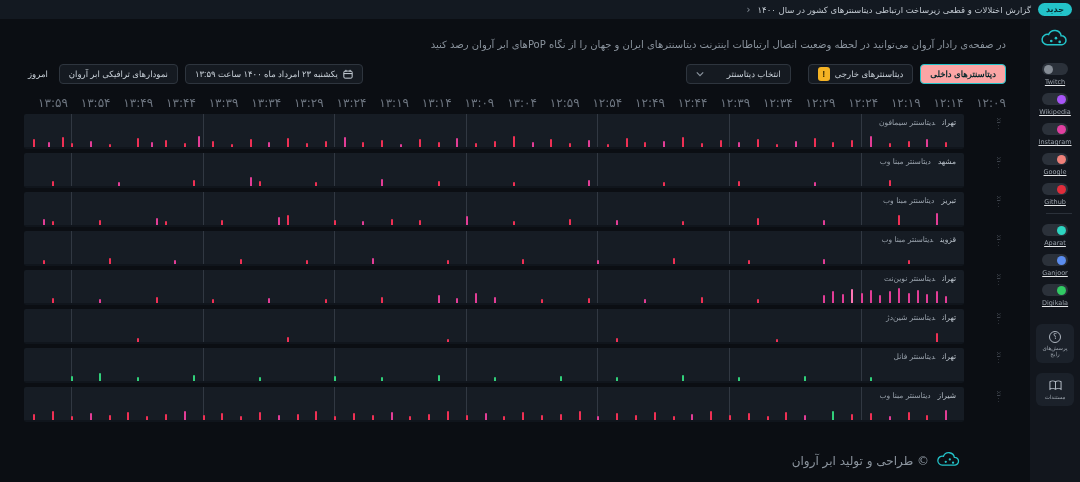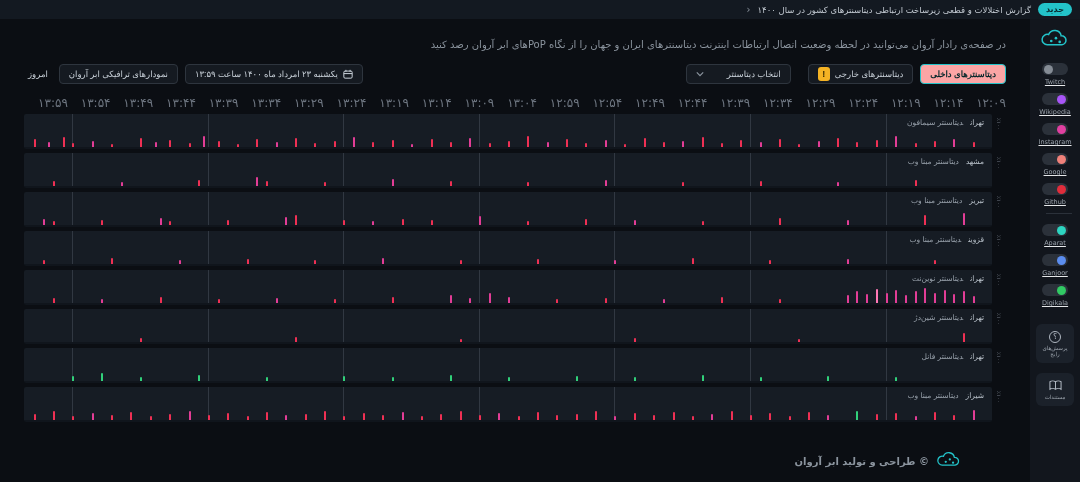--- a/index.html
+++ b/index.html
@@ -77,40 +77,40 @@
   }
   .dropdown { min-width:105px; justify-content:space-between; }
   .chev-down { width:8px; height:8px; color:#8b949e; }
 
   
   .chart { padding:12px 24px 0; }
   .time-axis { display:flex; justify-content:space-between; padding-left:14px;
     margin-bottom:4px; }
   .time-axis span { font-size:12px; color:#6e7681;text-align:right; }
   .rows { display:flex; flex-direction:column; gap:4px; }
-  .row { display:flex; direction:ltr; height:35px; }
+  .row { display:flex; direction:ltr; height:35px;gap:28px; }
   .track {
     flex:1; position:relative; background:#161c24; border-radius:2px;
     overflow:hidden; border-bottom:2px solid #10151c; cursor:crosshair;
   }
   .gridline { position:absolute; top:0; bottom:0; width:1px; background:#313842; }
   .row-label { position:absolute; top:4px; right:8px; direction:rtl;
     font-size:7.5px; color:#98a1ab; }
   .row-label .city { color:#b8c0c9; margin-left:7px; }
   .tick { position:absolute; bottom:0; width:2px; border-radius:1px 1px 0 0; }
   .row-handle { width:14px; display:flex; align-items:flex-start;
     justify-content:center; padding-top:4px; }
   .row-handle span { writing-mode:vertical-rl; font-size:5.5px; color:#6e7681;
     letter-spacing:.5px; }
 
   
   .footer { position:absolute; bottom:10px; left:0; right:50px;
     display:flex; justify-content:flex-start; align-items:center; gap:7px;
     padding:0 18px; direction:rtl; }
-  .footer .foot-text { font-size:10px; color:#8b949e;font-weight:bold; }
+  .footer .foot-text { font-size:12px; color:#8b949e; }
   .foot-logo { width:26px; height:22px; }
 </style>
 </head>
 <body>
 
 <div class="topbar">
   <span class="badge">جدید</span>
   <span class="banner-text">گزارش اختلالات و قطعی زیرساخت ارتباطی دیتاسنترهای کشور در سال ۱۴۰۰</span>
   <span class="chev">‹</span>
 </div>

